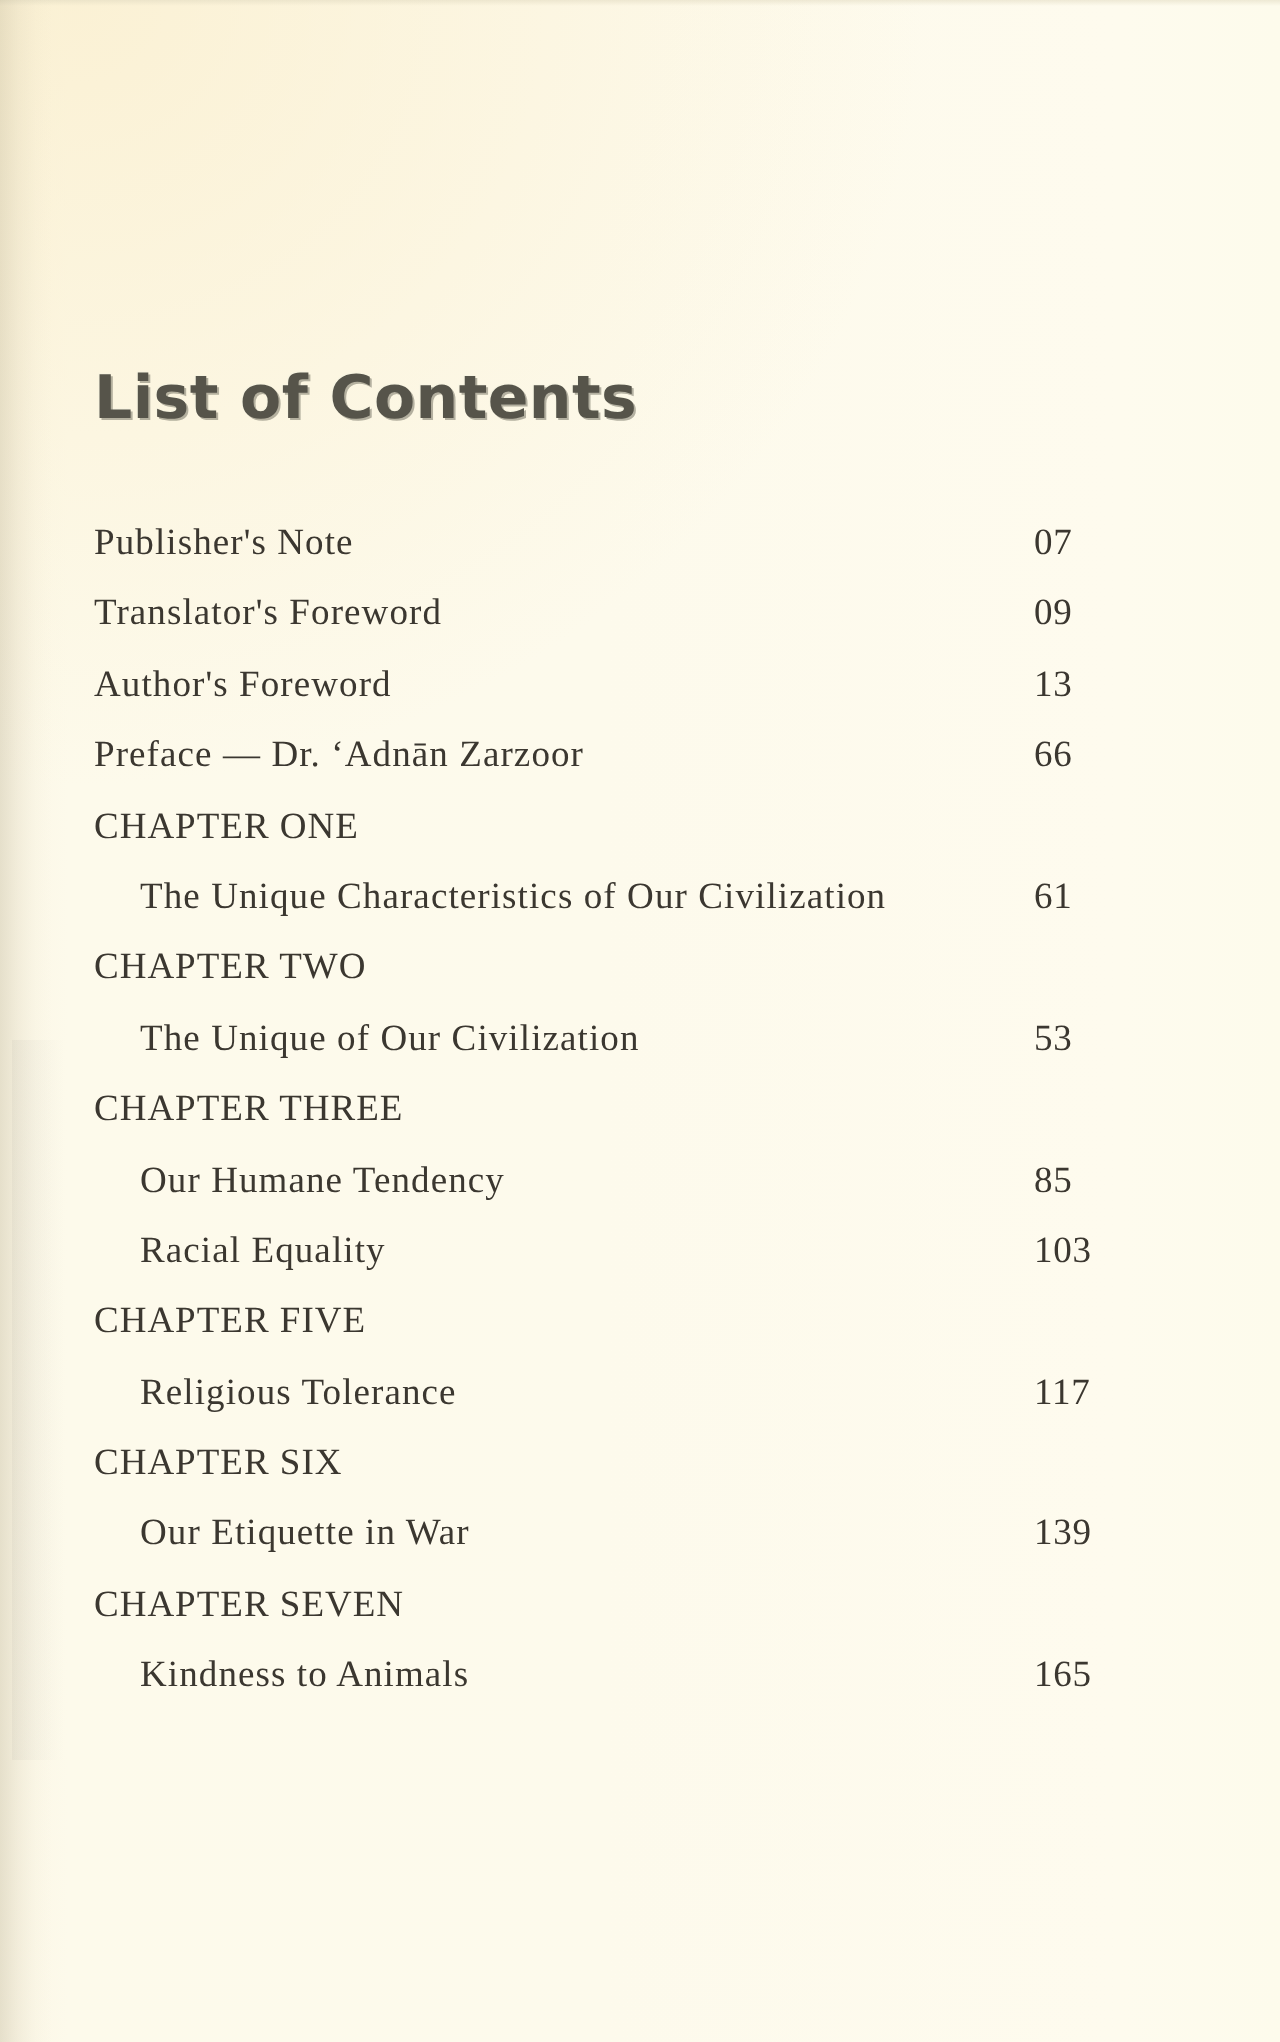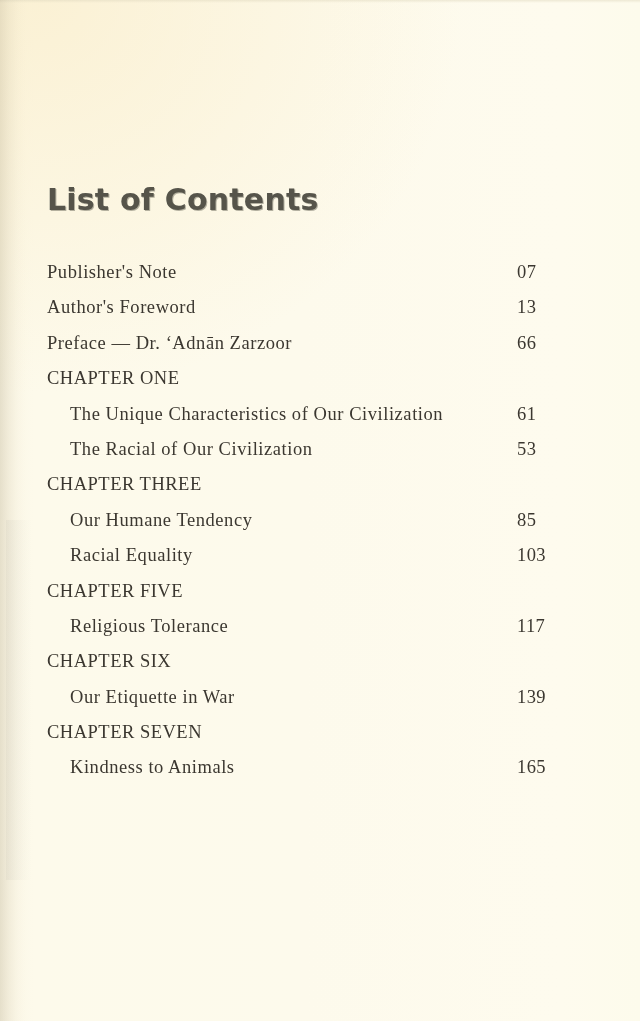--- a/index.html
+++ b/index.html
@@ -142,41 +142,51 @@
 
     <h1 class="toc-title">List of Contents</h1>
 
     <ul class="toc-list" id="toc-list">
         <li class="toc-row front-matter">
           <span class="row-label">Publisher's Note</span>
           <span class="row-filler"></span>
           <span class="row-page">07</span>
         </li>
         <li class="toc-row front-matter">
+          <span class="row-label">Translator's Foreword</span>
+          <span class="row-filler"></span>
+          <span class="row-page">09</span>
+        </li>
+        <li class="toc-row front-matter">
           <span class="row-label">Author's Foreword</span>
           <span class="row-filler"></span>
           <span class="row-page">13</span>
         </li>
         <li class="toc-row front-matter">
           <span class="row-label">Preface — Dr. ʻAdnān Zarzoor</span>
           <span class="row-filler"></span>
           <span class="row-page">66</span>
         </li>
         <li class="toc-row chapter-head">
           <span class="row-label">CHAPTER ONE</span>
           <span class="row-filler"></span>
           <span class="row-page"></span>
         </li>
         <li class="toc-row indented">
           <span class="row-label">The Unique Characteristics of Our Civilization</span>
           <span class="row-filler"></span>
           <span class="row-page">61</span>
         </li>
-        <li class="toc-row indented">
-          <span class="row-label">The Racial of Our Civilization</span>
+        <li class="toc-row chapter-head">
+          <span class="row-label">CHAPTER TWO</span>
+          <span class="row-filler"></span>
+          <span class="row-page"></span>
+        </li>
+        <li class="toc-row indented">
+          <span class="row-label">The Unique of Our Civilization</span>
           <span class="row-filler"></span>
           <span class="row-page">53</span>
         </li>
         <li class="toc-row chapter-head">
           <span class="row-label">CHAPTER THREE</span>
           <span class="row-filler"></span>
           <span class="row-page"></span>
         </li>
         <li class="toc-row indented">
           <span class="row-label">Our Humane Tendency</span>

